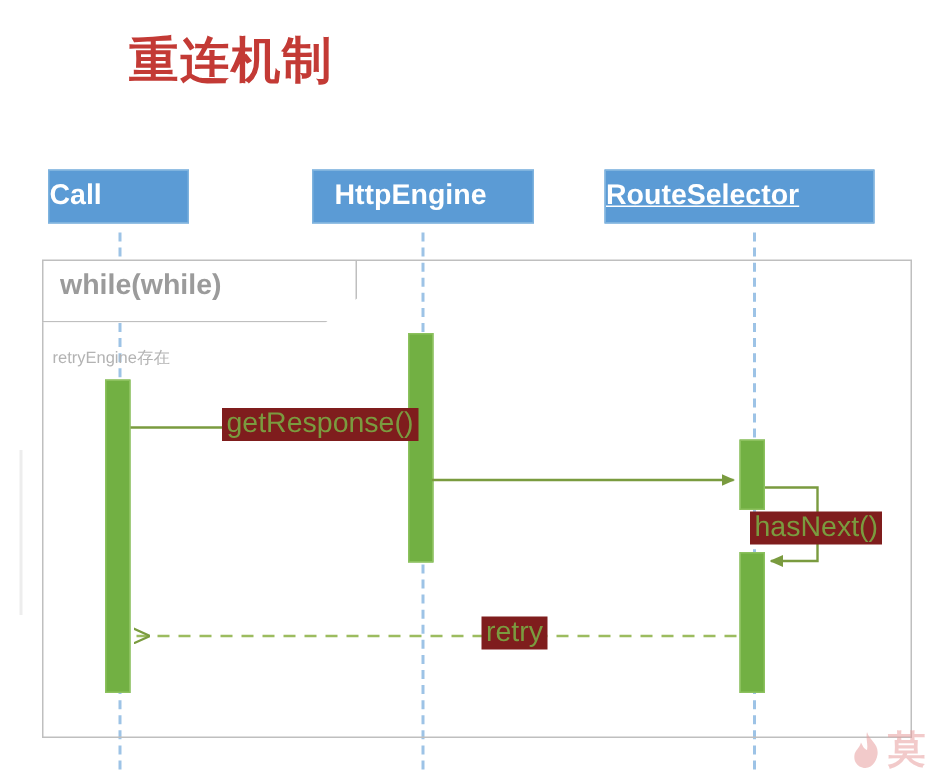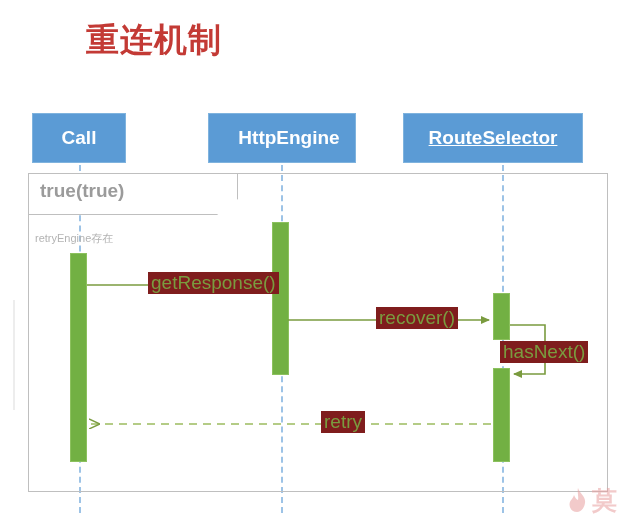--- a/index.html
+++ b/index.html
@@ -28,30 +28,30 @@
     color: #c33a35;
     letter-spacing: 1px;
     line-height: 44px;
     white-space: nowrap;
   }
 
   
   .lifeline-head {
     position: absolute;
     top: 113px;
-    height: 50px;
+    height: 36px;
     background: #5b9bd5;
     border: 1px solid #7fb3de;
     box-sizing: border-box;
     color: #ffffff;
     font-weight: bold;
     font-size: 19px;
     display: flex;
     align-items: center;
-    justify-content: center;
+    justify-content: flex-start;
     white-space: nowrap;
   }
   #head-call       { left: 32px;  width: 94px; }
   #head-httpengine { left: 208px; width: 148px; padding-left: 14px; }
   #head-routeselector { left: 403px; width: 180px; text-decoration: underline; }
 
   
   .lifeline {
     position: absolute;
     top: 155px;
@@ -173,21 +173,21 @@
 <div id="canvas">
 
   <div id="diagram-title">重连机制</div>
 
   <div class="lifeline" id="lifeline-call"></div>
   <div class="lifeline" id="lifeline-httpengine"></div>
   <div class="lifeline" id="lifeline-routeselector"></div>
 
   <div id="fragment-frame"></div>
   <div id="fragment-label"></div>
-  <div id="fragment-label-text">true(true)</div>
+  <div id="fragment-label-text">while(while)</div>
   <div id="guard-text">retryEngine存在</div>
 
   <div class="lifeline-head" id="head-call">
     <span>Call</span>
   </div>
   <div class="lifeline-head" id="head-httpengine">
     <span>HttpEngine</span>
   </div>
   <div class="lifeline-head" id="head-routeselector">
     <span>RouteSelector</span>
@@ -214,21 +214,20 @@
     <line x1="87" y1="285" x2="268" y2="285" stroke="#7a9b3f" stroke-width="1.6" marker-end="url(#arrow-filled)"></line>
 
     <line x1="288" y1="320" x2="489" y2="320" stroke="#7a9b3f" stroke-width="1.6" marker-end="url(#arrow-filled)"></line>
 
     <path d="M510,325 L545,325 L545,374 L514,374" stroke="#7a9b3f" stroke-width="1.6" fill="none" marker-end="url(#arrow-filled-left)"></path>
 
     <line x1="491" y1="424" x2="90" y2="424" stroke="#9cbc5f" stroke-width="1.6" stroke-dasharray="8,6" marker-end="url(#arrow-open-left)"></line>
   </svg>
 
   <div class="msg-label" id="label-getresponse">getResponse()</div>
-  <div class="msg-label" id="label-recover">recover()</div>
   <div class="msg-label" id="label-hasnext">hasNext()</div>
   <div class="msg-label" id="label-retry">retry</div>
 
   <div id="watermark">
     <svg width="22" height="26" viewBox="0 0 22 26">
       <path d="M11 1 C13 7 19 9 18 16 C17.3 21.5 13.5 25 10 25 C5.5 25 2 21.5 2.6 16.5 C3 13 6 12 7 8 C8.5 11 9 12 11 13 C11.8 9 10 5 11 1 Z" fill="#e8a0a0"></path>
     </svg>
     <span id="watermark-text">莫</span>
   </div>
 

